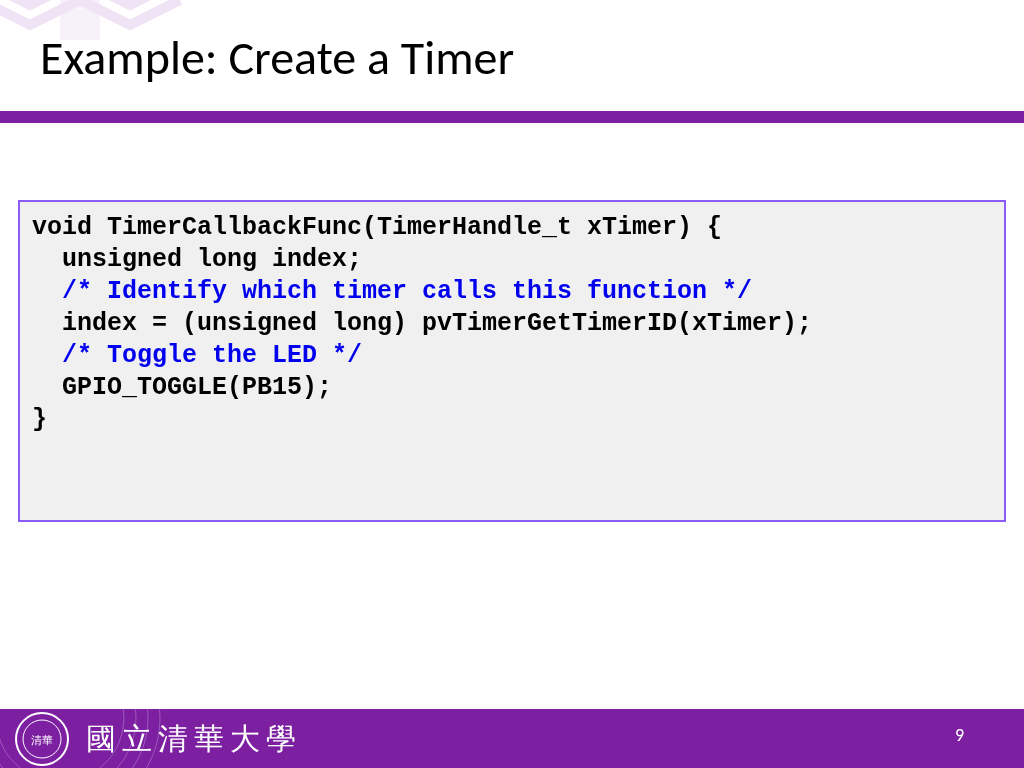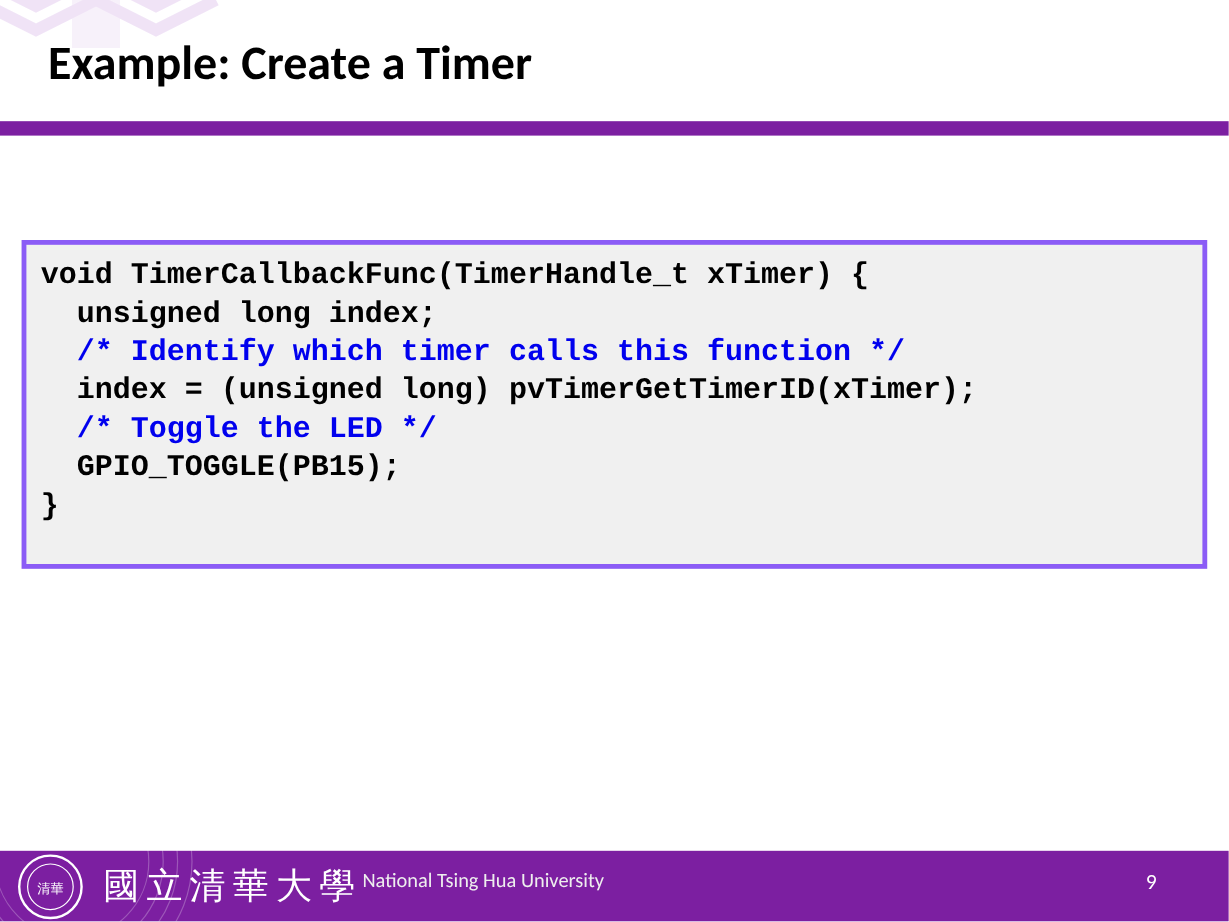--- a/index.html
+++ b/index.html
@@ -19,41 +19,41 @@
     height: 120px;
     opacity: 0.35;
     z-index: 0;
   }
   .title-area {
     position: relative;
     z-index: 2;
     padding: 28px 40px 18px 40px;
   }
   .slide-title {
-    font-size: 40px;
-    font-weight: 700;
+    font-size: 48px;
+    font-weight: 400;
     color: #000;
   }
   .title-rule {
     height: 12px;
     width: 100%;
     background: #7c1fa1;
     margin-top: 6px;
   }
   .content {
     position: absolute;
     top: 200px;
     left: 18px;
     right: 18px;
     z-index: 1;
   }
   .code-box {
     background: #f0f0f0;
-    border: 4px solid #8b5cf6;
-    padding: 10px 12px 32px 12px;
+    border: 2px solid #8b5cf6;
+    padding: 10px 12px 84px 12px;
     font-family: "Courier New", Courier, monospace;
     font-size: 25px;
     font-weight: bold;
     line-height: 1.28;
     color: #000;
     white-space: pre;
   }
   .code-box .cmt { color: #0000ee; }
   .footer {
     position: absolute;
@@ -143,16 +143,15 @@
       <circle cx="110" cy="110" r="64"></circle>
     </g>
   </svg>
   <svg class="footer-seal" viewBox="0 0 56 56">
     <circle cx="28" cy="28" r="26" fill="none" stroke="#fff" stroke-width="2"></circle>
     <circle cx="28" cy="28" r="19" fill="none" stroke="#fff" stroke-width="1"></circle>
     <text x="28" y="33" text-anchor="middle" font-size="11" fill="#fff" font-family="serif">清華</text>
   </svg>
   <div class="footer-text">
     <div class="footer-cn">國立清華大學</div>
-    <div class="footer-en">National Tsing Hua University</div>
   </div>
   <div class="page-num">9</div>
 </div>
 
 </body></html>

